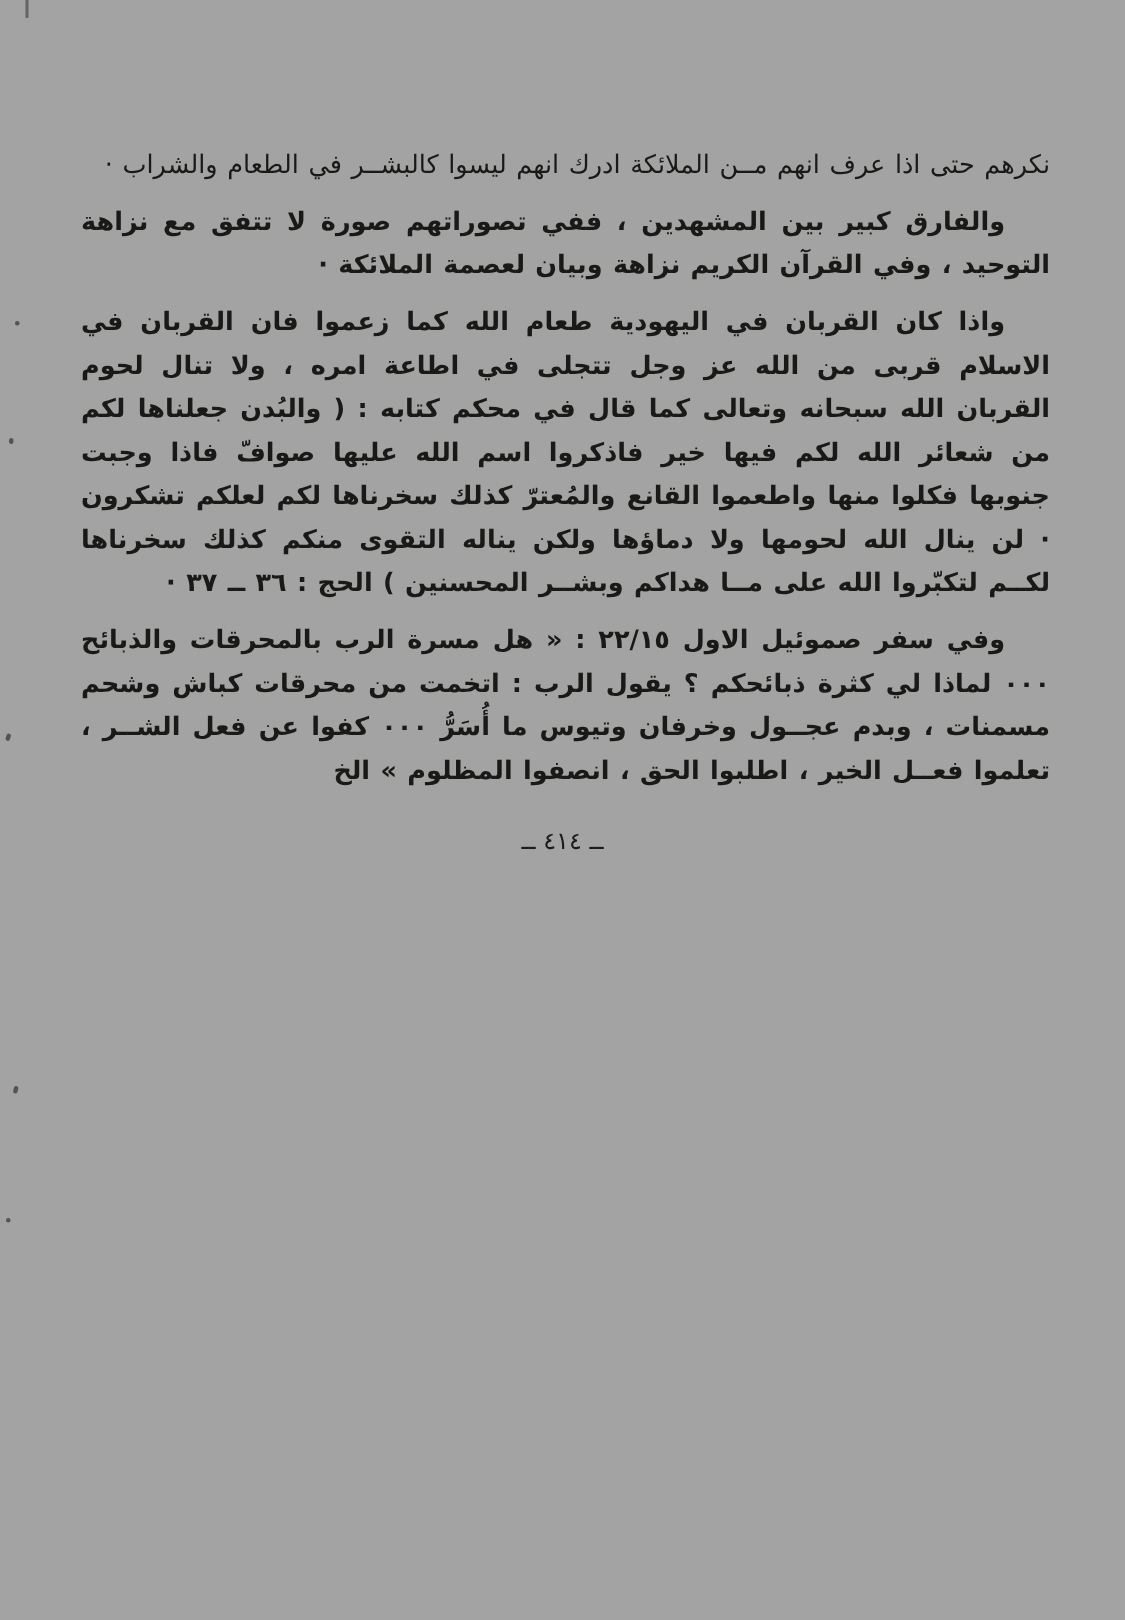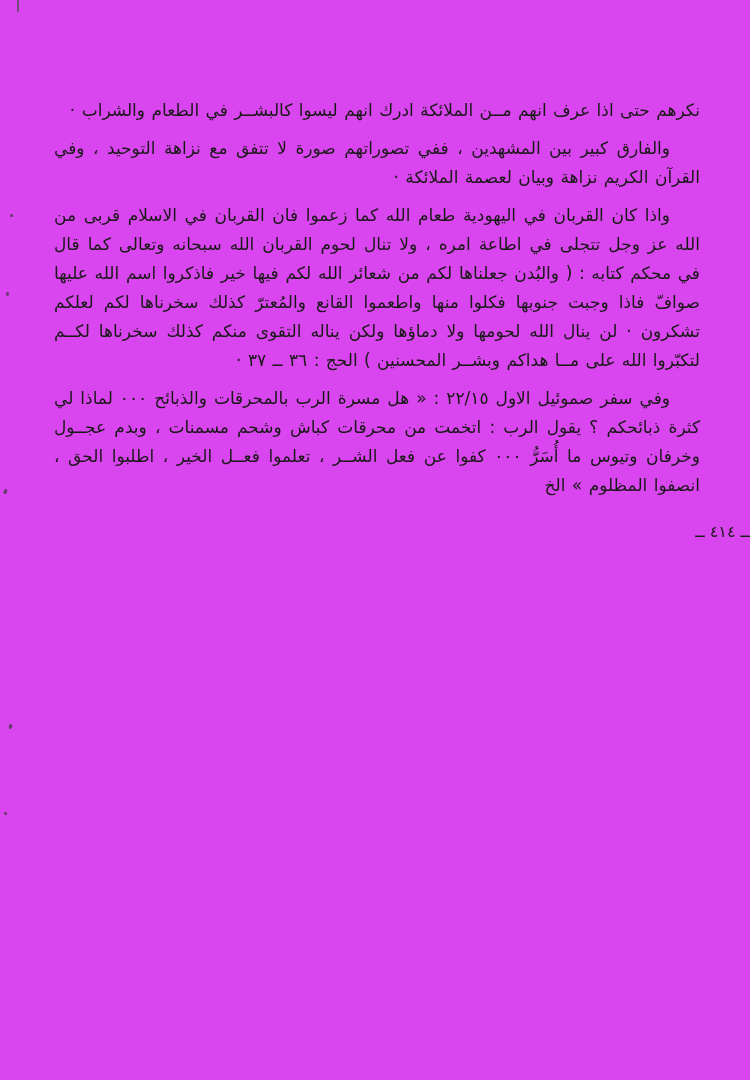--- a/index.html
+++ b/index.html
@@ -5,42 +5,43 @@
   html, body {
     margin: 0;
     padding: 0;
     background: #f6f5f1;
   }
   .scan-page {
     position: relative;
     width: 750px;
     height: 1080px;
     margin: 0;
-    background: #d946ef;
+    background: #a3a3a3;
     overflow: hidden;
     font-family: "DejaVu Sans", sans-serif;
     color: #191917;
   }
   .text-block {
     direction: rtl;
     padding: 96px 50px 0 54px;
   }
   .text-block p {
     margin: 0 0 9px 0;
     font-size: 17px;
     line-height: 29px;
     text-align: justify;
     word-spacing: 1px;
   }
   .text-block p.indent {
     text-indent: 30px;
+    font-weight: bold;
   }
   .page-number {
     direction: rtl;
-    text-align: right;
+    text-align: center;
     font-size: 16px;
     margin-top: 22px;
     color: #1c1c1a;
   }
   
   .speck {
     position: absolute;
     background: #3a3a38;
     border-radius: 50%;
     opacity: 0.75;

